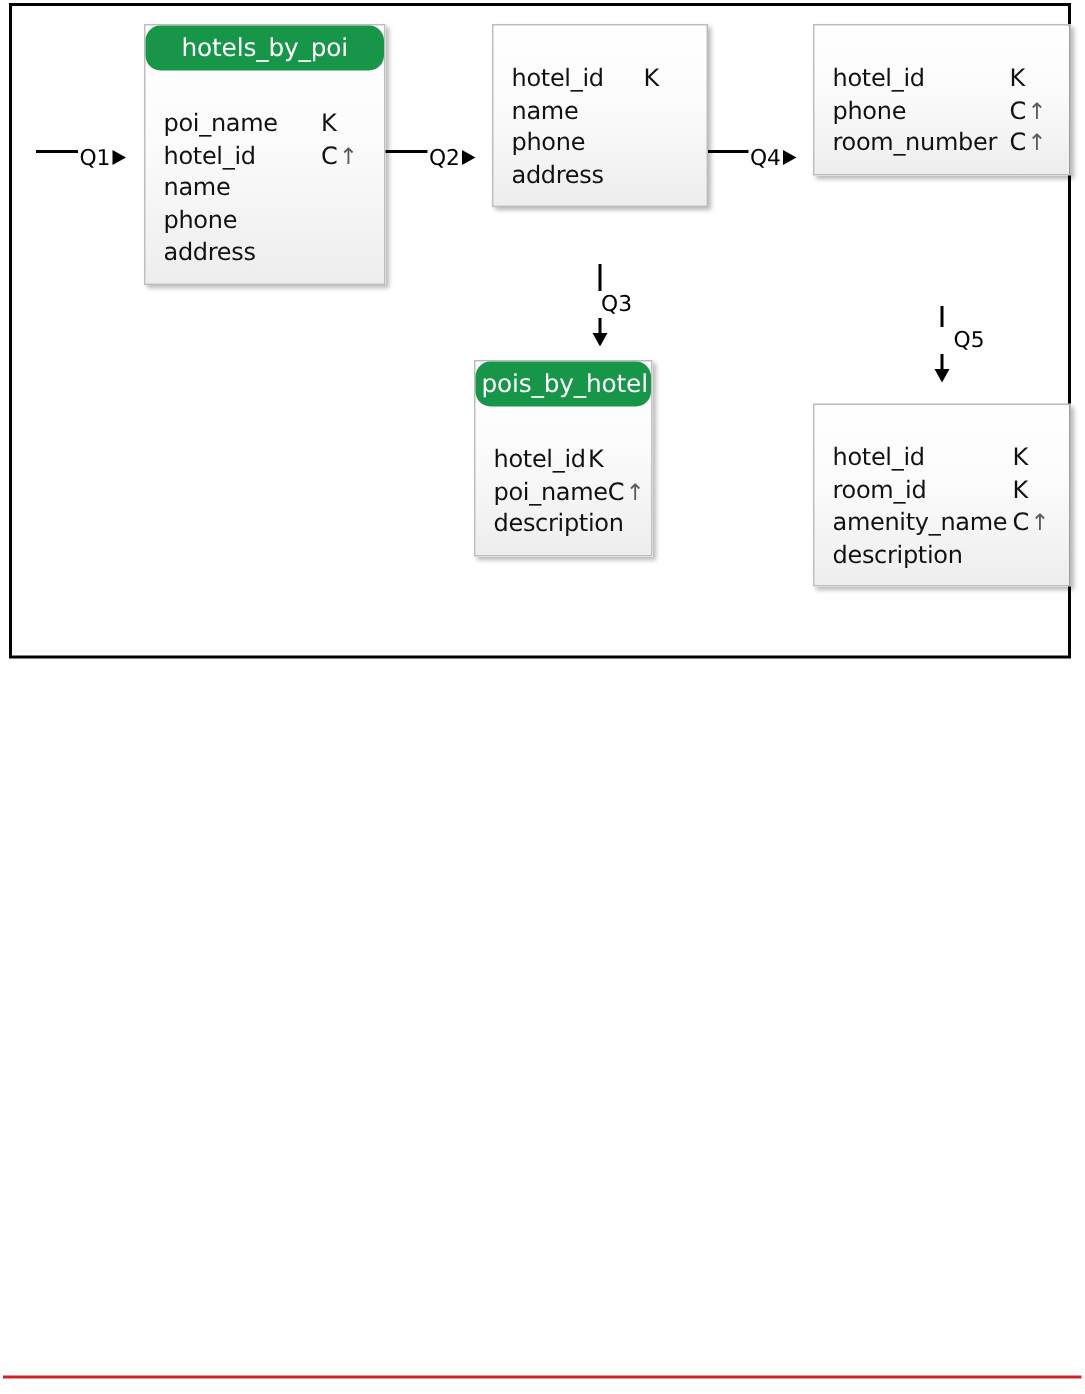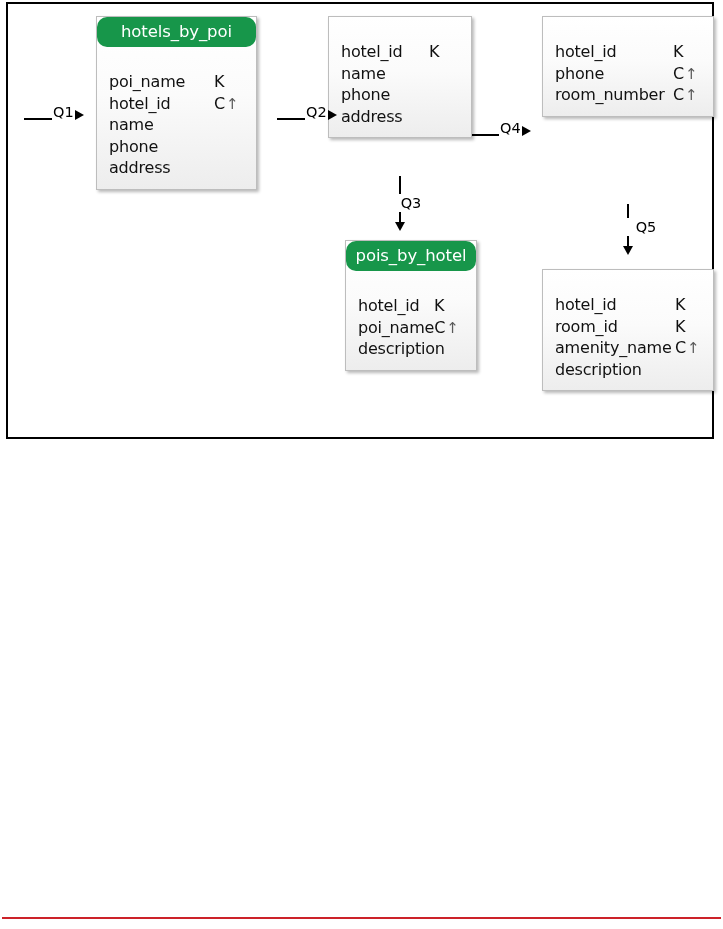--- a/index.html
+++ b/index.html
@@ -73,37 +73,37 @@
   .col-key .uparrow {
     color: #5a5a5a;
     font-size: 15px;
     margin-left: 1px;
   }
 
   
   #tbl-hotels_by_poi            { left: 88px;  top: 12px;  width: 161px; }
   #tbl-hotels                   { left: 320px; top: 12px;  width: 144px; }
   #tbl-available_rooms          { left: 534px; top: 12px;  width: 172px; }
-  #tbl-pois_by_hotel            { left: 337px; top: 236px; width: 132px; }
+  #tbl-pois_by_hotel            { left: 308px; top: 236px; width: 119px; }
   #tbl-amenities_by_room        { left: 534px; top: 265px; width: 172px; }
 
   
   #tbl-hotels_by_poi .col-key   { min-width: 30px; }
   #tbl-hotels .col-key          { min-width: 30px; }
   #tbl-available_rooms .col-key { min-width: 28px; }
   #tbl-pois_by_hotel .col-key   { min-width: 30px; }
   #tbl-amenities_by_room .col-key { min-width: 26px; }
 
   
   .conn {
     position: absolute;
   }
   .conn-h {
     display: flex;
-    align-items: flex-end;
+    align-items: flex-start;
     height: 20px;
   }
   .conn-h .line-seg {
     height: 0;
     border-top: 2px solid #000000;
   }
   .conn-h .q-label {
     font-size: 14.5px;
     color: #000000;
     padding: 0 1px;
@@ -138,24 +138,24 @@
     width: 0; height: 0;
     border-left: 5.5px solid transparent;
     border-right: 5.5px solid transparent;
     border-top: 9px solid #000000;
   }
 
   
   #conn-q1 { left: 16px;  top: 96px; }
   #conn-q1 .line-seg { width: 28px; }
 
-  #conn-q2 { left: 249px; top: 96px; padding-left: 20px; }
+  #conn-q2 { left: 249px; top: 96px; }
   #conn-q2 .line-seg { width: 28px; }
 
-  #conn-q4 { left: 464px; top: 112px; }
+  #conn-q4 { left: 464px; top: 96px; }
   #conn-q4 .line-seg { width: 27px; }
 
   #conn-q3 { left: 370px; top: 172px; }
   #conn-q3 .vline-seg-top { height: 18px; }
   #conn-q3 .q-label-v { margin-left: 22px; text-align: right; }
   #conn-q3 .vline-seg-bot { height: 10px; }
 
   #conn-q5 { left: 598px; top: 200px; }
   #conn-q5 .vline-seg-top { height: 14px; }
   #conn-q5 .q-label-v { margin-left: 36px; }

